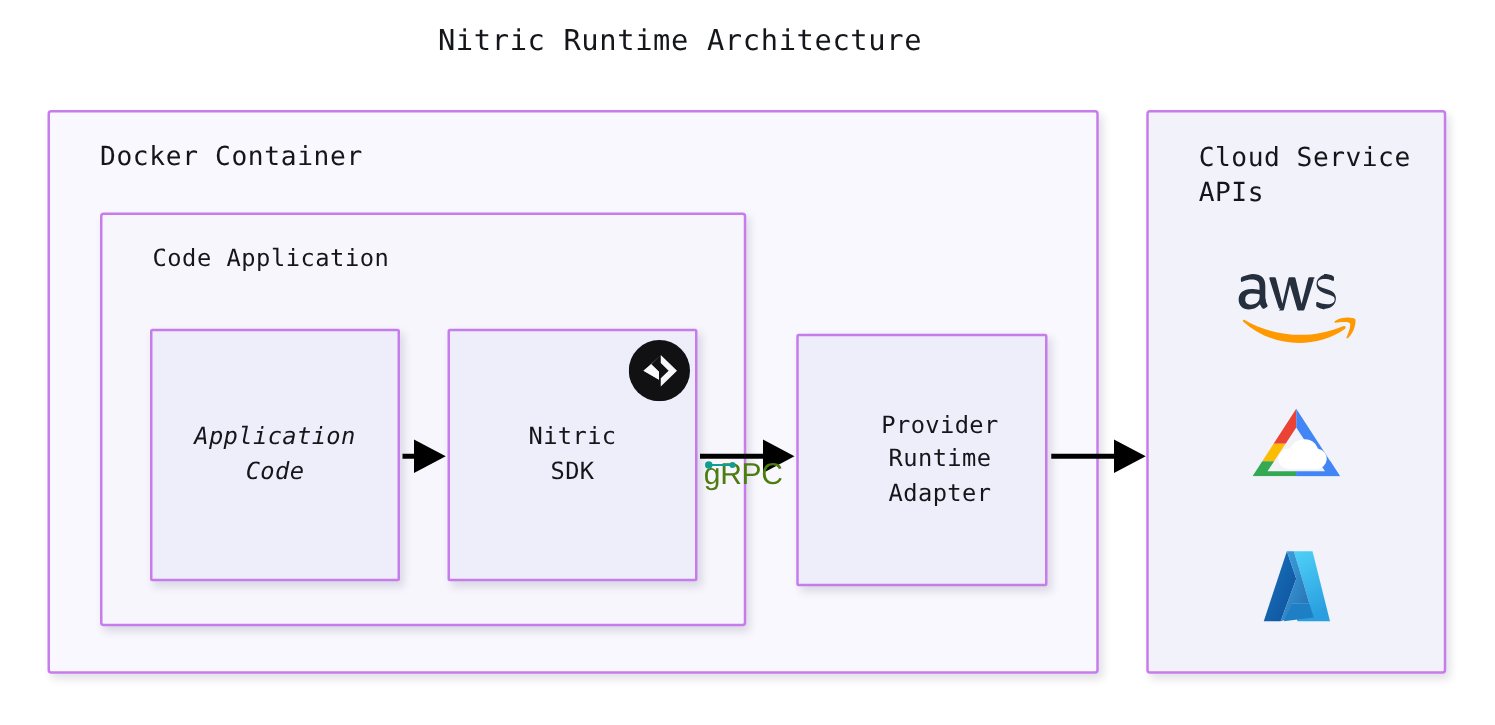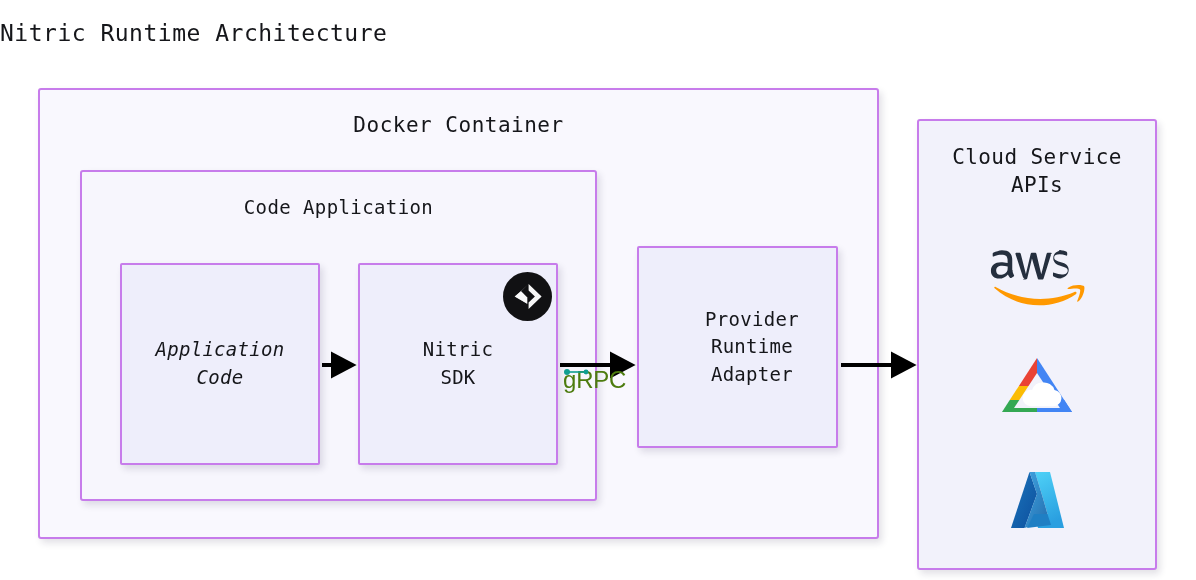--- a/index.html
+++ b/index.html
@@ -20,45 +20,46 @@
     width: 1196px;
     height: 580px;
   }
 
   
   .diagram-title {
     position: absolute;
     left: 0;
     top: 20px;
     width: 1088px;
+    text-align: center;
     font-family: "DejaVu Sans Mono", "Liberation Mono", monospace;
     font-size: 23px;
     letter-spacing: 0.5px;
     color: #15161a;
     white-space: pre;
   }
 
   
   .box {
     position: absolute;
     box-sizing: border-box;
     border: 2px solid #c77ceb;
     border-radius: 3px;
     background: #f9f8fe;
     box-shadow: 3px 4px 7px rgba(30,20,60,0.13);
   }
   .box-label {
     position: absolute;
     left: 0;
     width: 100%;
-    text-align: center;
     font-family: "DejaVu Sans Mono", "Liberation Mono", monospace;
     color: #15161a;
     white-space: pre-line;
     line-height: 1.32;
+    padding-left: 40px;
   }
 
   
   #docker-container {
     left: 38px;
     top: 88px;
     width: 841px;
     height: 451px;
     background: #f9f8fe;
   }
@@ -112,21 +113,21 @@
     font-style: italic;
   }
   #nitric-sdk {
     left: 358px;
     top: 263px;
     width: 200px;
     height: 202px;
   }
   #provider-runtime-adapter {
     left: 637px;
-    top: 246px;
+    top: 267px;
     width: 201px;
     height: 202px;
     padding-left: 29px;
   }
 
   
   #nitric-logo-badge {
     position: absolute;
     left: 503px;
     top: 272px;
@@ -135,21 +136,20 @@
     z-index: 6;
   }
 
   
   #cloud-service-apis {
     left: 917px;
     top: 88px;
     width: 240px;
     height: 451px;
     background: #f2f2fb;
-    margin-top: 31px;
   }
   #cloud-service-apis > .box-label {
     top: 23px;
     font-size: 21px;
     letter-spacing: 0.4px;
   }
 
   .cloud-logo {
     position: absolute;
     left: 0;

